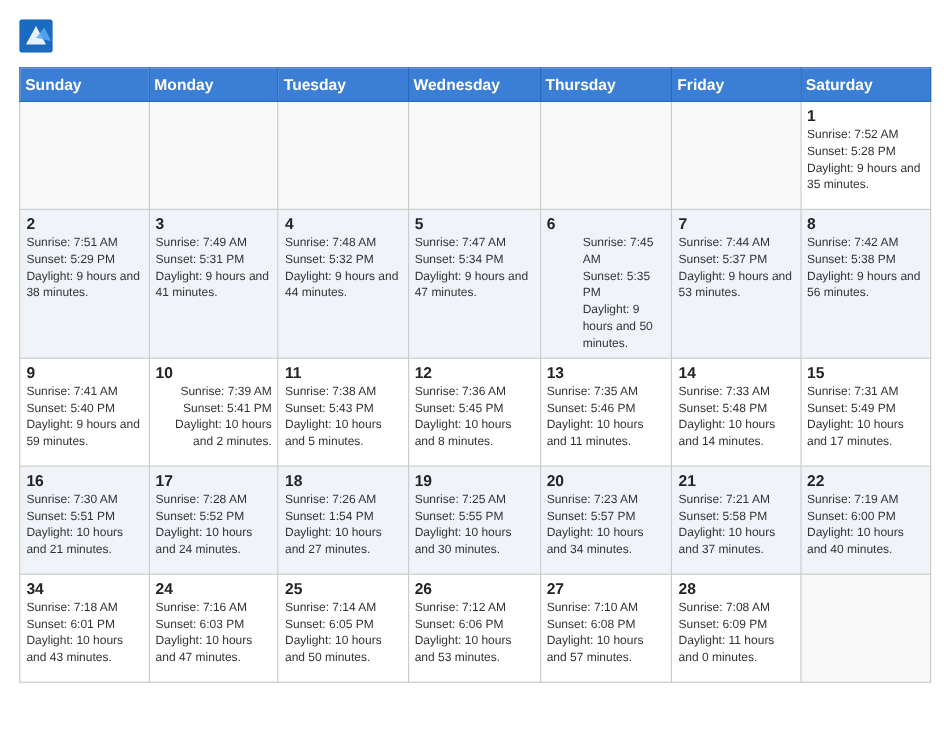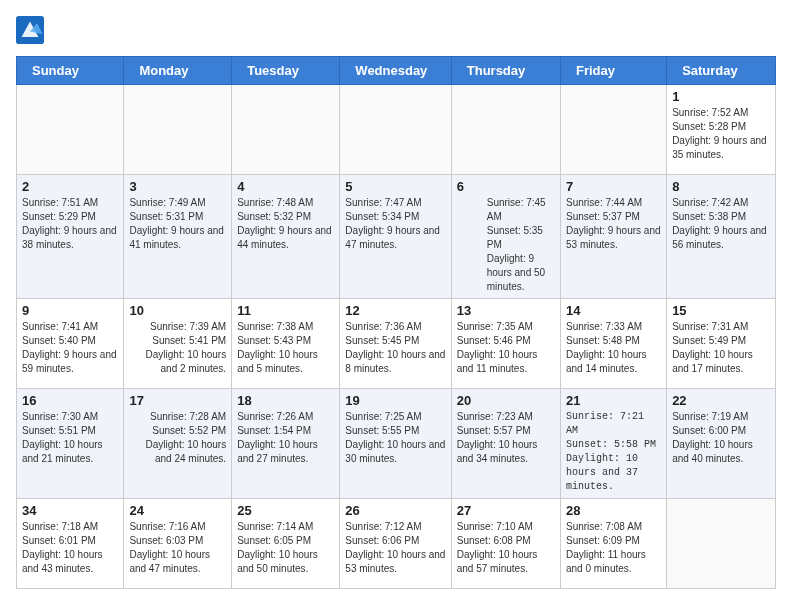--- a/index.html
+++ b/index.html
@@ -54,21 +54,21 @@
       color: #555;
     }
     .calendar {
       width: 100%;
       border-collapse: collapse;
       font-size: 11px;
     }
     .calendar thead th {
       background: #3a7fd5;
       color: #fff;
-      padding: 6px 15px;
+      padding: 6px 4px;
       font-size: 13px;
       font-weight: bold;
       text-align: left;
       border: 1px solid #2a6abf;
     }
     .calendar tbody td {
       vertical-align: top;
       border: 1px solid #ccc;
       padding: 4px 5px;
       width: 113px;
@@ -233,21 +233,21 @@
       </tr>
       <tr>
         <td>
           <span class="day-number">16</span>
           <div class="day-info" style="white-space: pre-line;">Sunrise: 7:30 AM
 Sunset: 5:51 PM
 Daylight: 10 hours and 21 minutes.</div>
         </td>
         <td>
           <span class="day-number">17</span>
-          <div class="day-info" style="white-space: pre-line; text-align: right;">Sunrise: 7:28 AM
+          <div class="day-info" style="white-space: pre-line;">Sunrise: 7:28 AM
 Sunset: 5:52 PM
 Daylight: 10 hours and 24 minutes.</div>
         </td>
         <td>
           <span class="day-number">18</span>
           <div class="day-info" style="white-space: pre-line;">Sunrise: 7:26 AM
 Sunset: 1:54 PM
 Daylight: 10 hours and 27 minutes.</div>
         </td>
         <td>
@@ -257,21 +257,21 @@
 Daylight: 10 hours and 30 minutes.</div>
         </td>
         <td>
           <span class="day-number">20</span>
           <div class="day-info" style="white-space: pre-line;">Sunrise: 7:23 AM
 Sunset: 5:57 PM
 Daylight: 10 hours and 34 minutes.</div>
         </td>
         <td>
           <span class="day-number">21</span>
-          <div class="day-info" style="white-space: pre-line; font-family: Liberation Mono, monospace;">Sunrise: 7:21 AM
+          <div class="day-info" style="white-space: pre-line;">Sunrise: 7:21 AM
 Sunset: 5:58 PM
 Daylight: 10 hours and 37 minutes.</div>
         </td>
         <td>
           <span class="day-number">22</span>
           <div class="day-info" style="white-space: pre-line;">Sunrise: 7:19 AM
 Sunset: 6:00 PM
 Daylight: 10 hours and 40 minutes.</div>
         </td>
       </tr>

